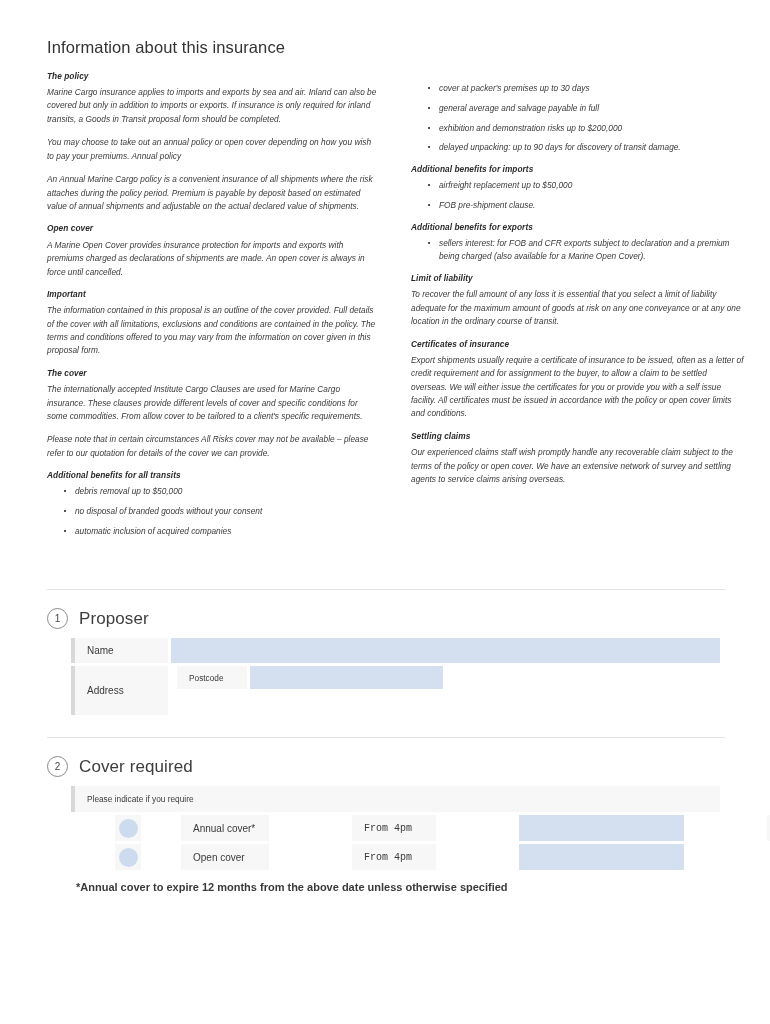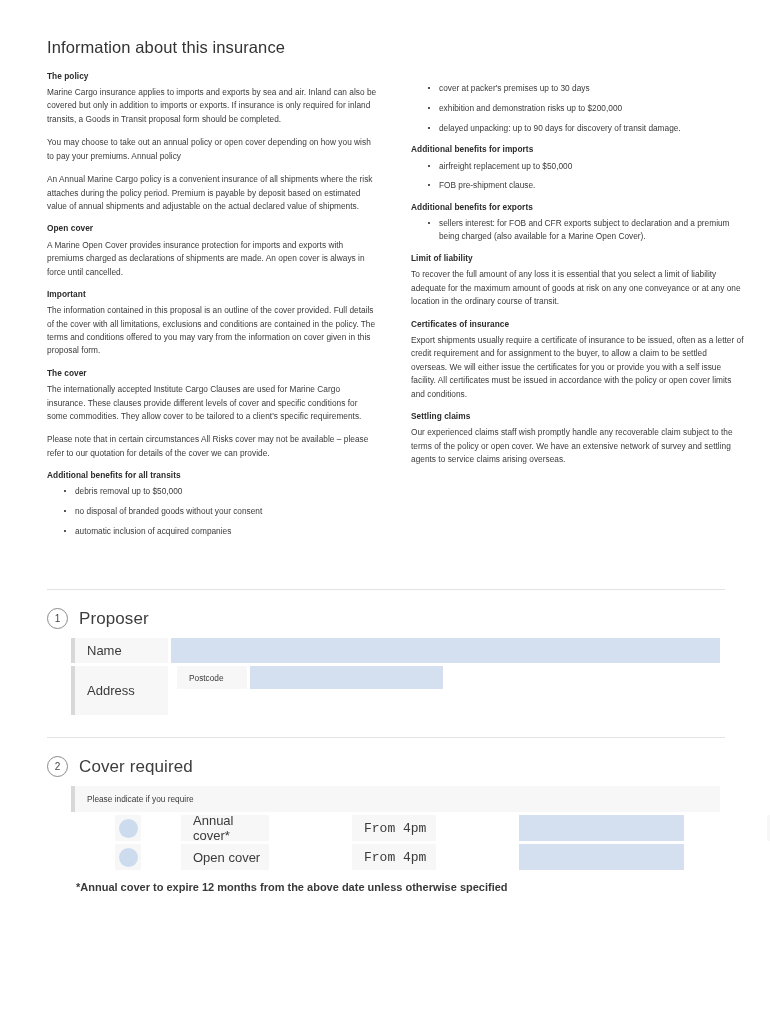--- a/index.html
+++ b/index.html
@@ -28,20 +28,21 @@
     font-weight: 400;
     color: #333333;
     letter-spacing: .1px;
     margin: 0 0 13px 0;
     line-height: 1.2;
   }
   .cols {
     display: flex;
     gap: 31px;
     align-items: flex-start;
+    font-style: italic;
   }
   .col {
     width: 333px;
     flex: 0 0 333px;
   }
   .col.right { padding-top: 11px; }
 
   h3.sub {
     font-size: 8.3px;
     font-weight: 700;
@@ -122,21 +123,21 @@
     align-items: stretch;
     margin-bottom: 3px;
   }
   .accent {
     width: 4px;
     background: #d8d8d8;
     flex: 0 0 4px;
   }
   .lbl {
     background: #f7f7f7;
-    font-size: 13px;
+    font-size: 10px;
     color: #3a3a3a;
     display: flex;
     align-items: center;
     padding-left: 12px;
     box-sizing: border-box;
   }
   .inp {
     background: #d4e0ef;
     box-sizing: border-box;
   }
@@ -223,32 +224,33 @@
     <div class="col left" id="left-col">
         <h3 class="sub">The policy</h3>
         <p class="body">Marine Cargo insurance applies to imports and exports by sea and air. Inland can also be covered but only in addition to imports or exports. If insurance is only required for inland transits, a Goods in Transit proposal form should be completed.</p>
         <p class="body">You may choose to take out an annual policy or open cover depending on how you wish to pay your premiums. Annual policy</p>
         <p class="body">An Annual Marine Cargo policy is a convenient insurance of all shipments where the risk attaches during the policy period. Premium is payable by deposit based on estimated value of annual shipments and adjustable on the actual declared value of shipments.</p>
         <h3 class="sub">Open cover</h3>
         <p class="body">A Marine Open Cover provides insurance protection for imports and exports with premiums charged as declarations of shipments are made. An open cover is always in force until cancelled.</p>
         <h3 class="sub">Important</h3>
         <p class="body">The information contained in this proposal is an outline of the cover provided. Full details of the cover with all limitations, exclusions and conditions are contained in the policy. The terms and conditions offered to you may vary from the information on cover given in this proposal form.</p>
         <h3 class="sub">The cover</h3>
-        <p class="body">The internationally accepted Institute Cargo Clauses are used for Marine Cargo insurance. These clauses provide different levels of cover and specific conditions for some commodities. They allow cover to be tailored to a client's specific requirements.</p>
+        <p class="body">The internationally accepted Institute Cargo Clauses are used for Marine Cargo insurance. These clauses provide different levels of cover and specific conditions for some commodities. From allow cover to be tailored to a client's specific requirements.</p>
         <p class="body">Please note that in certain circumstances All Risks cover may not be available – please refer to our quotation for details of the cover we can provide.</p>
         <h3 class="sub">Additional benefits for all transits</h3>
         <ul class="bullets">
           <li>debris removal up to $50,000</li>
           <li>no disposal of branded goods without your consent</li>
           <li>automatic inclusion of acquired companies</li>
         </ul>
       </div>
     <div class="col right" id="right-col">
         <ul class="bullets">
           <li>cover at packer's premises up to 30 days</li>
+          <li>general average and salvage payable in full</li>
           <li>exhibition and demonstration risks up to $200,000</li>
           <li>delayed unpacking: up to 90 days for discovery of transit damage.</li>
         </ul>
         <h3 class="sub">Additional benefits for imports</h3>
         <ul class="bullets">
           <li>airfreight replacement up to $50,000</li>
           <li>FOB pre-shipment clause.</li>
         </ul>
         <h3 class="sub">Additional benefits for exports</h3>
         <ul class="bullets">

